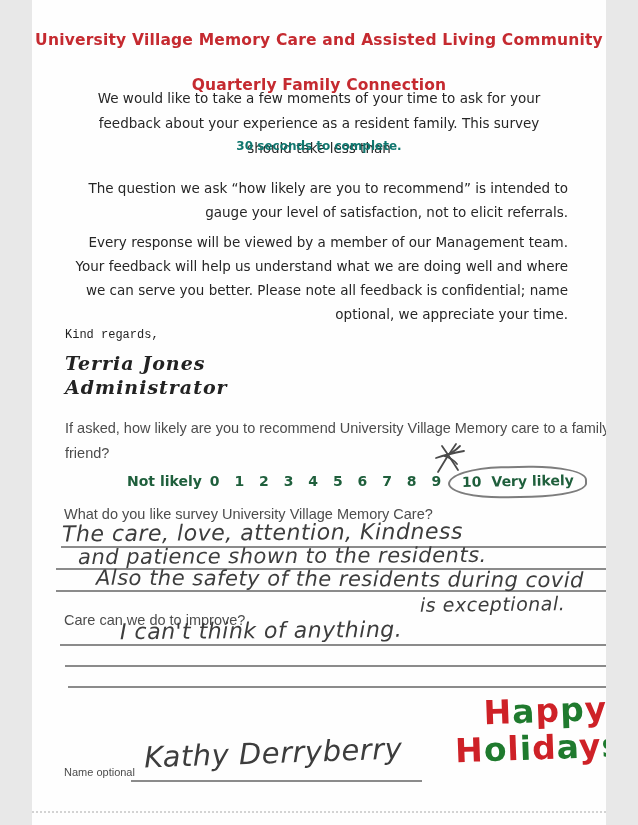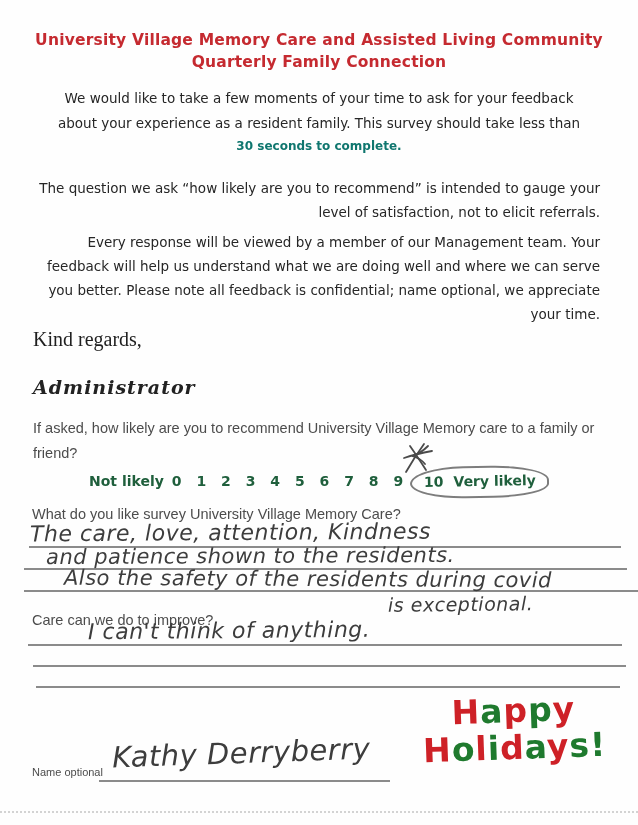--- a/index.html
+++ b/index.html
@@ -1,27 +1,27 @@
 <!DOCTYPE html>
 <html><head>
 <meta charset="utf-8">
 <style>
   html,body{margin:0;padding:0;background:#e8e8e8;}
   .page{
-    position:relative;width:638px;height:825px;margin:0 auto;
+    position:relative;width:574px;height:825px;margin:0 auto;
     background:#fefefe;overflow:hidden;
     font-family:"DejaVu Sans",sans-serif;color:#2b2b2b;
   }
   .abs{position:absolute;}
   .center{left:0;right:0;text-align:center;}
   .title{font-weight:bold;font-size:15.5px;color:#c52a30;letter-spacing:.2px;}
   .intro{font-size:13.5px;line-height:25px;color:#262626;}
   .red-bold{font-weight:bold;font-size:12px;color:#0f766e;}
   .para{font-size:13.5px;line-height:24px;color:#262626;text-align:right;}
-  .serif{font-family:Liberation Serif, serif;font-size:20px;color:#1f1f1f;}
+  .serif{font-family:Liberation Mono, monospace;font-size:12px;color:#1f1f1f;}
   .script{font-family:"DejaVu Serif",serif;font-style:italic;font-weight:600;
           font-size:19px;letter-spacing:1px;color:#222;}
   .gray-q{font-family:"Liberation Sans",sans-serif;color:#4c4c4c;font-size:14.5px;line-height:25px;}
   .scale-row{display:flex;align-items:center;gap:11px;color:#1f5f3c;font-weight:bold;font-size:14px;white-space:nowrap;}
   .scale-nums{word-spacing:9px;letter-spacing:.5px;}
   .circle{
     position:relative;display:inline-flex;align-items:center;gap:10px;
     padding:5px 11px 7px 12px;margin:-5px -4px -7px -2px;
     border:2px solid #7d7d7d;
     border-radius:48% 52% 50% 50% / 65% 58% 52% 60%;
@@ -33,34 +33,35 @@
   .holiday{font-weight:bold;font-size:33px;line-height:37px;text-align:center;
            letter-spacing:1px;transform:rotate(-2deg);font-family:"DejaVu Sans",sans-serif;}
   .scan-edge{border-top:2px dotted #c9c9c9;opacity:.8;}
 </style>
 </head>
 <body>
 
 <div class="page">
 
   <div class="abs center title" style="top:31px;">University Village Memory Care and Assisted Living Community</div>
-  <div class="abs center title" style="top:53px;">Quarterly Family Connection</div>
+  <div class="abs center title" style="top:76px;">Quarterly Family Connection</div>
 
   <div class="abs center intro" style="top:86px;left:55px;right:55px;">We would like to take a few moments of your time to ask for your feedback about your experience as a resident family. This survey should take less than</div>
   <div class="abs center red-bold" style="top:139px;">30 seconds to complete.</div>
 
   <div class="abs para" style="top:176px;left:33px;right:38px;">The question we ask “how likely are you to recommend” is intended to gauge your level of satisfaction, not to elicit referrals.</div>
   <div class="abs para" style="top:230px;left:33px;right:38px;">Every response will be viewed by a member of our Management team. Your feedback will help us understand what we are doing well and where we can serve you better. Please note all feedback is confidential; name optional, we appreciate your time.</div>
 
   <div class="abs serif" style="top:328px;left:33px;">Kind regards,</div>
+  <div class="abs script" style="top:352px;left:33px;">Terria Jones</div>
   <div class="abs script" style="top:376px;left:33px;">Administrator</div>
 
   <div class="abs gray-q" style="top:416px;left:33px;width:575px;">If asked, how likely are you to recommend University Village Memory care to a family or friend?</div>
 
-  <div class="abs scale-row" style="top:471px;left:89px;gap:8px;">
+  <div class="abs scale-row" style="top:471px;left:95px;gap:8px;">
     <span>Not likely</span>
     <span class="scale-nums">0 1 2 3 4 5 6 7 8 9</span>
     <span class="circle">
       <span>10</span>
       <span>Very likely</span>
     </span>
   </div>
 
   <svg class="abs" style="top:442px;left:400px;" width="38" height="32" viewBox="0 0 38 32">
     <g fill="none" stroke="#4a4a4a" stroke-width="1.8" stroke-linecap="round">

